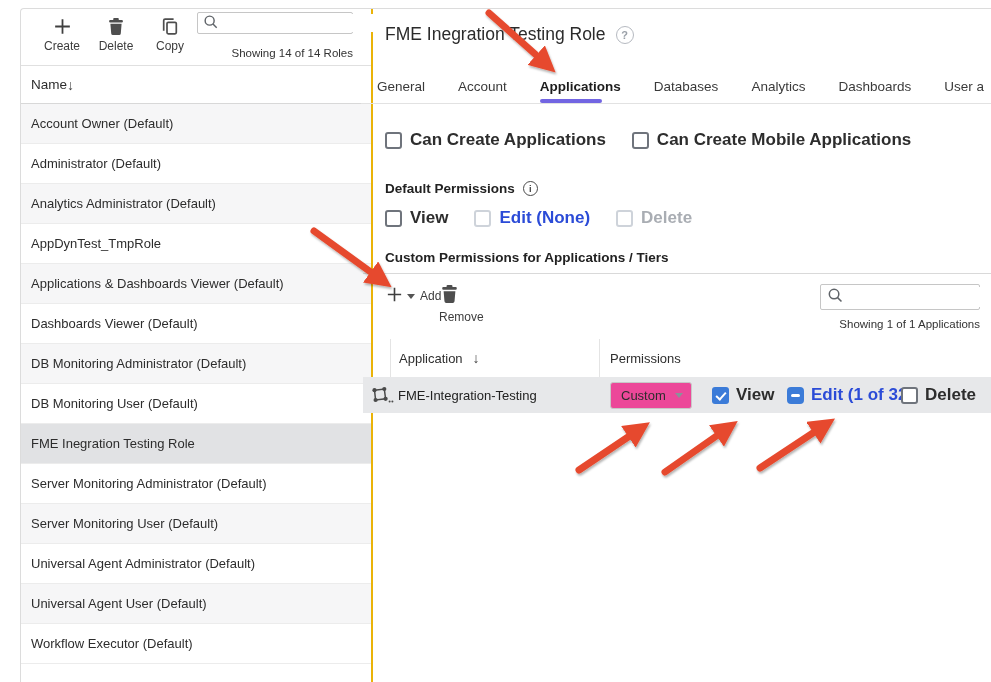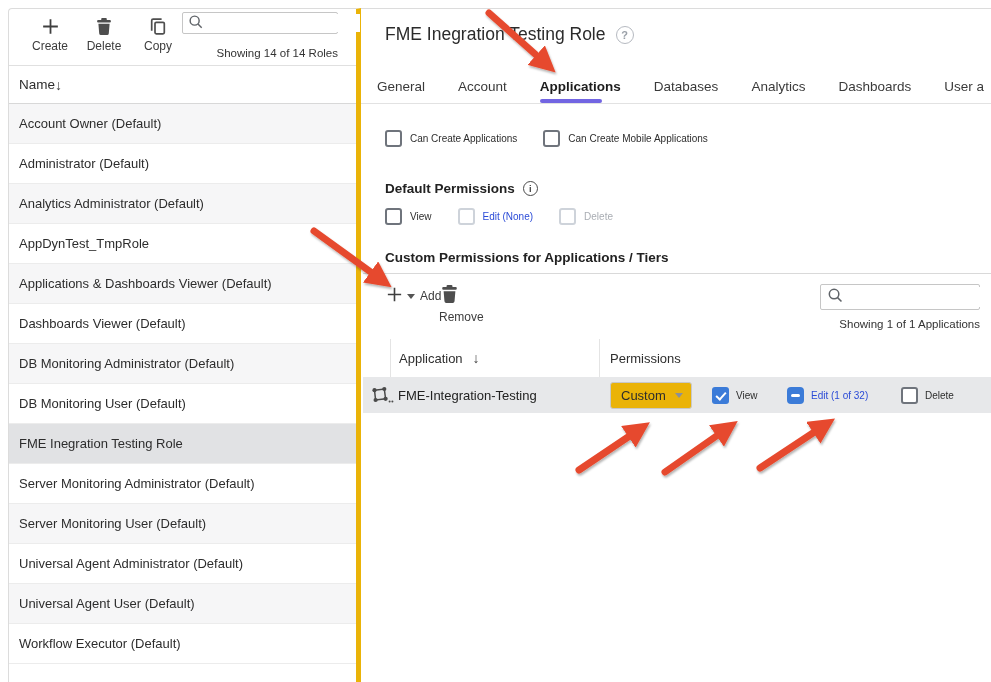--- a/index.html
+++ b/index.html
@@ -4,22 +4,22 @@
 <style>
   * { margin:0; padding:0; box-sizing:border-box; }
   html,body { width:991px; height:682px; }
   body {
     position:relative; overflow:hidden; background:#fff;
     font-family:"Liberation Sans", sans-serif; color:#333; font-size:13px;
   }
 
   
   #role-panel {
-    position:absolute; left:8px; top:8px; width:353px; height:674px;
-    border-top:1px solid #dcdcdc; border-left:1px solid #dcdcdc; border-right:5px solid #eab308;
+    position:absolute; left:20px; top:8px; width:353px; height:674px;
+    border-top:1px solid #dcdcdc; border-left:1px solid #dcdcdc; border-right:2px solid #eab308;
     border-top-left-radius:4px; background:#fff;
   }
   .s-toolbar { position:relative; height:57px; border-bottom:1px solid #e0e0e0; display:flex; padding:7px 0 0 14px; }
   .tool-btn { width:54px; display:flex; flex-direction:column; align-items:center; gap:2px; cursor:pointer; }
   .tool-btn svg { display:block; }
   .tool-label { font-size:12px; color:#3c3c3c; }
   .s-search { position:absolute; right:18px; top:3px; width:156px; height:22px;
     border:1px solid #c6c6c6; border-radius:2px; background:#fff; display:flex; align-items:center; padding-left:4px; }
   .s-search input { border:none; outline:none; flex:1; height:18px; font-size:12px; font-family:inherit; }
   .s-showing { position:absolute; right:18px; top:38px; font-size:11.5px; color:#333; }
@@ -52,21 +52,21 @@
 
   
   .cb { width:17px; height:17px; border-radius:3px; background:#fff; border:2px solid #6f747c; position:relative; flex:0 0 auto; cursor:pointer; }
   .cb.light { border-color:#ced3da; }
   .cb.checked { background:#3b7bd8; border:none; }
   .cb.checked::after { content:""; position:absolute; left:6px; top:3px; width:4px; height:8px;
     border:solid #fff; border-width:0 2px 2px 0; transform:rotate(42deg); }
   .cb.indeterminate { background:#3b7bd8; border:none; border-radius:4px; }
   .cb.indeterminate::after { content:""; position:absolute; left:4px; top:7px; width:9px; height:3px; background:#fff; border-radius:1.5px; }
   .cb-group { display:flex; align-items:center; gap:8px; }
-  .cb-label { font-size:10px; color:#2d2d2d; }
+  .cb-label { font-size:17px; color:#2d2d2d;font-weight:bold; }
   .cb-label.link { color:#2b4bd7; }
   .cb-label.muted { color:#a9adb3; }
 
   .m-create-checks { position:absolute; left:24px; top:121px; display:flex; gap:26px; }
 
   .m-heading { font-weight:bold; font-size:13.5px; color:#222; display:flex; align-items:center; gap:8px; }
   .m-dp-heading { position:absolute; left:24px; top:172px; }
   .info-icon { width:15px; height:15px; border:1.5px solid #4a4a4a; border-radius:50%;
     display:flex; align-items:center; justify-content:center; font-size:9.5px; font-weight:bold; color:#4a4a4a; }
   .info-icon::before { content:"i"; }
@@ -87,21 +87,21 @@
   .th-cell { display:flex; align-items:center; border-right:1px solid #e4e4e4; }
   .th-icon { width:28px; }
   .th-app { width:209px; padding-left:8px; gap:10px; }
   .th-perm { flex:1; padding-left:10px; border-right:none; }
 
   .cp-row { position:absolute; left:0; right:0; top:103px; height:36px; background:#e7e8ea; }
   .row-item { position:absolute; top:0; height:36px; display:flex; align-items:center; gap:7px; }
   .row-appicon { left:7px; }
   .row-appname { left:35px; font-size:13px; color:#222; }
   .row-select-wrap { left:247px; }
-  .perm-select { width:82px; height:27px; background:#eab308; border:1px solid #c8c8c8; border-radius:3px;
+  .perm-select { width:82px; height:27px; background:#ec4899; border:1px solid #c8c8c8; border-radius:3px;
     display:flex; align-items:center; padding-left:10px; position:relative; font-size:13px; color:#2d2d2d; cursor:pointer; }
   .perm-select .caret { position:absolute; right:8px; width:0; height:0;
     border-left:4.5px solid transparent; border-right:4.5px solid transparent; border-top:5px solid #8b9099; }
   .row-view { left:349px; }
   .row-edit { left:424px; }
   .row-delete { left:538px; }
 
   .annotation-layer { position:absolute; left:0; top:0; pointer-events:none; z-index:50; }
 </style>
 </head>

